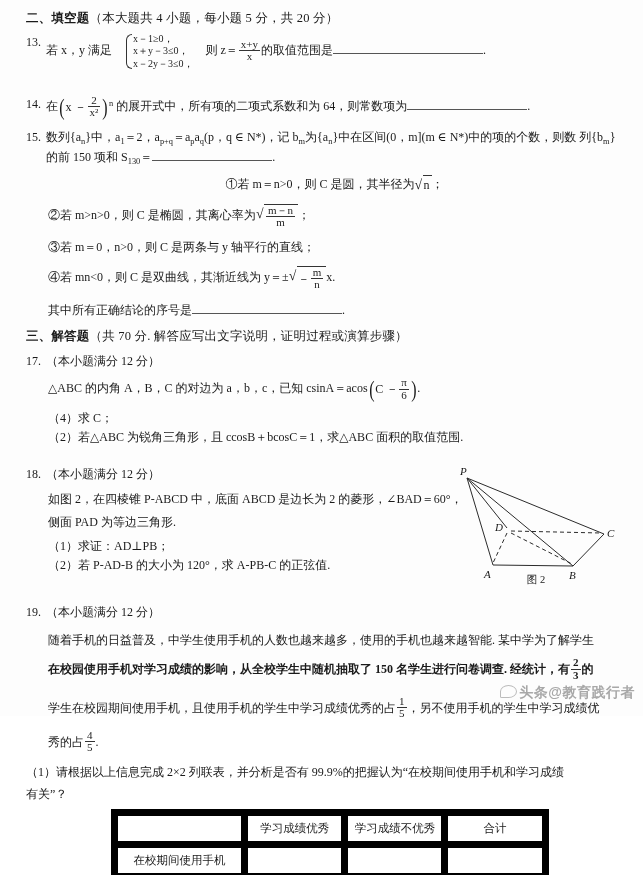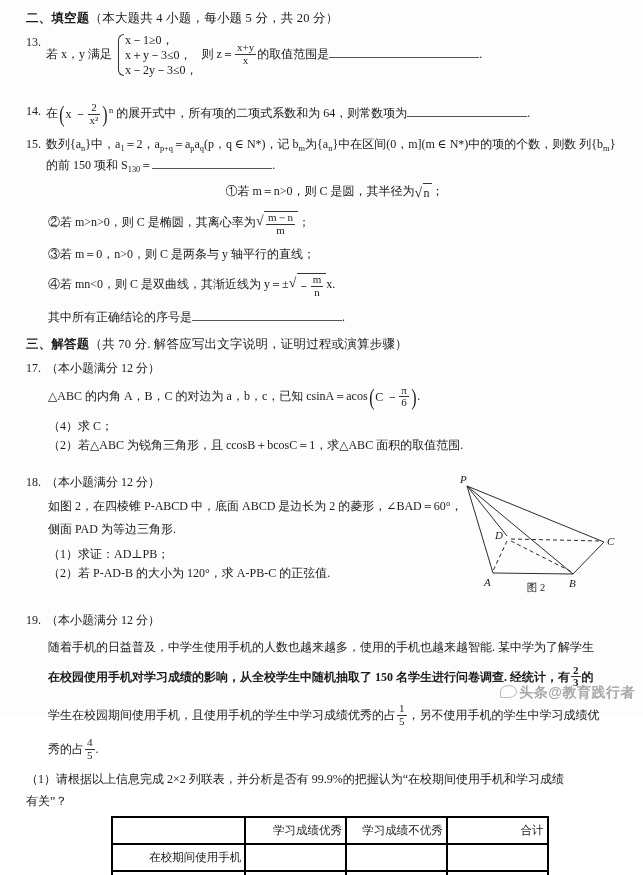--- a/index.html
+++ b/index.html
@@ -97,22 +97,22 @@
     display: inline-block;
     border-top: 1px solid #333;
     padding: 0 2px 0 1px;
   }
 
   .brace-sys {
     display: inline-block;
     vertical-align: middle;
     position: relative;
     padding-left: 9px;
-    margin: 0 4px;
-    font-size: 12px;
+    margin: 0 12px;
+    font-size: 10px;
     line-height: 1.22;
   }
   .brace-sys::before {
     content: "";
     position: absolute;
     left: 2px;
     top: 1px;
     bottom: 1px;
     width: 5px;
     border: 1px solid #333;
@@ -155,23 +155,23 @@
 
   
   .tbl-wrap { margin: 6px 0 0 0; display: flex; justify-content: center; }
   table.ct {
     border-collapse: collapse;
     font-size: 12px;
     width: 438px;
     margin-left: 12px;
   }
   table.ct td {
-    border: 2px solid #000000;
+    border: 7px solid #000000;
     height: 23px;
-    text-align: right;
+    text-align: center;
     padding: 1px 3px;
     font-family: "Liberation Sans", sans-serif;
     font-size: 11.5px;
   }
   table.ct td.hcell { font-size: 11.5px; }
   table.ct td.rowlab { width: 136px; }
   table.ct td.col { width: 100px; }
   table.ct td.tot { width: 100px; }
 
   

